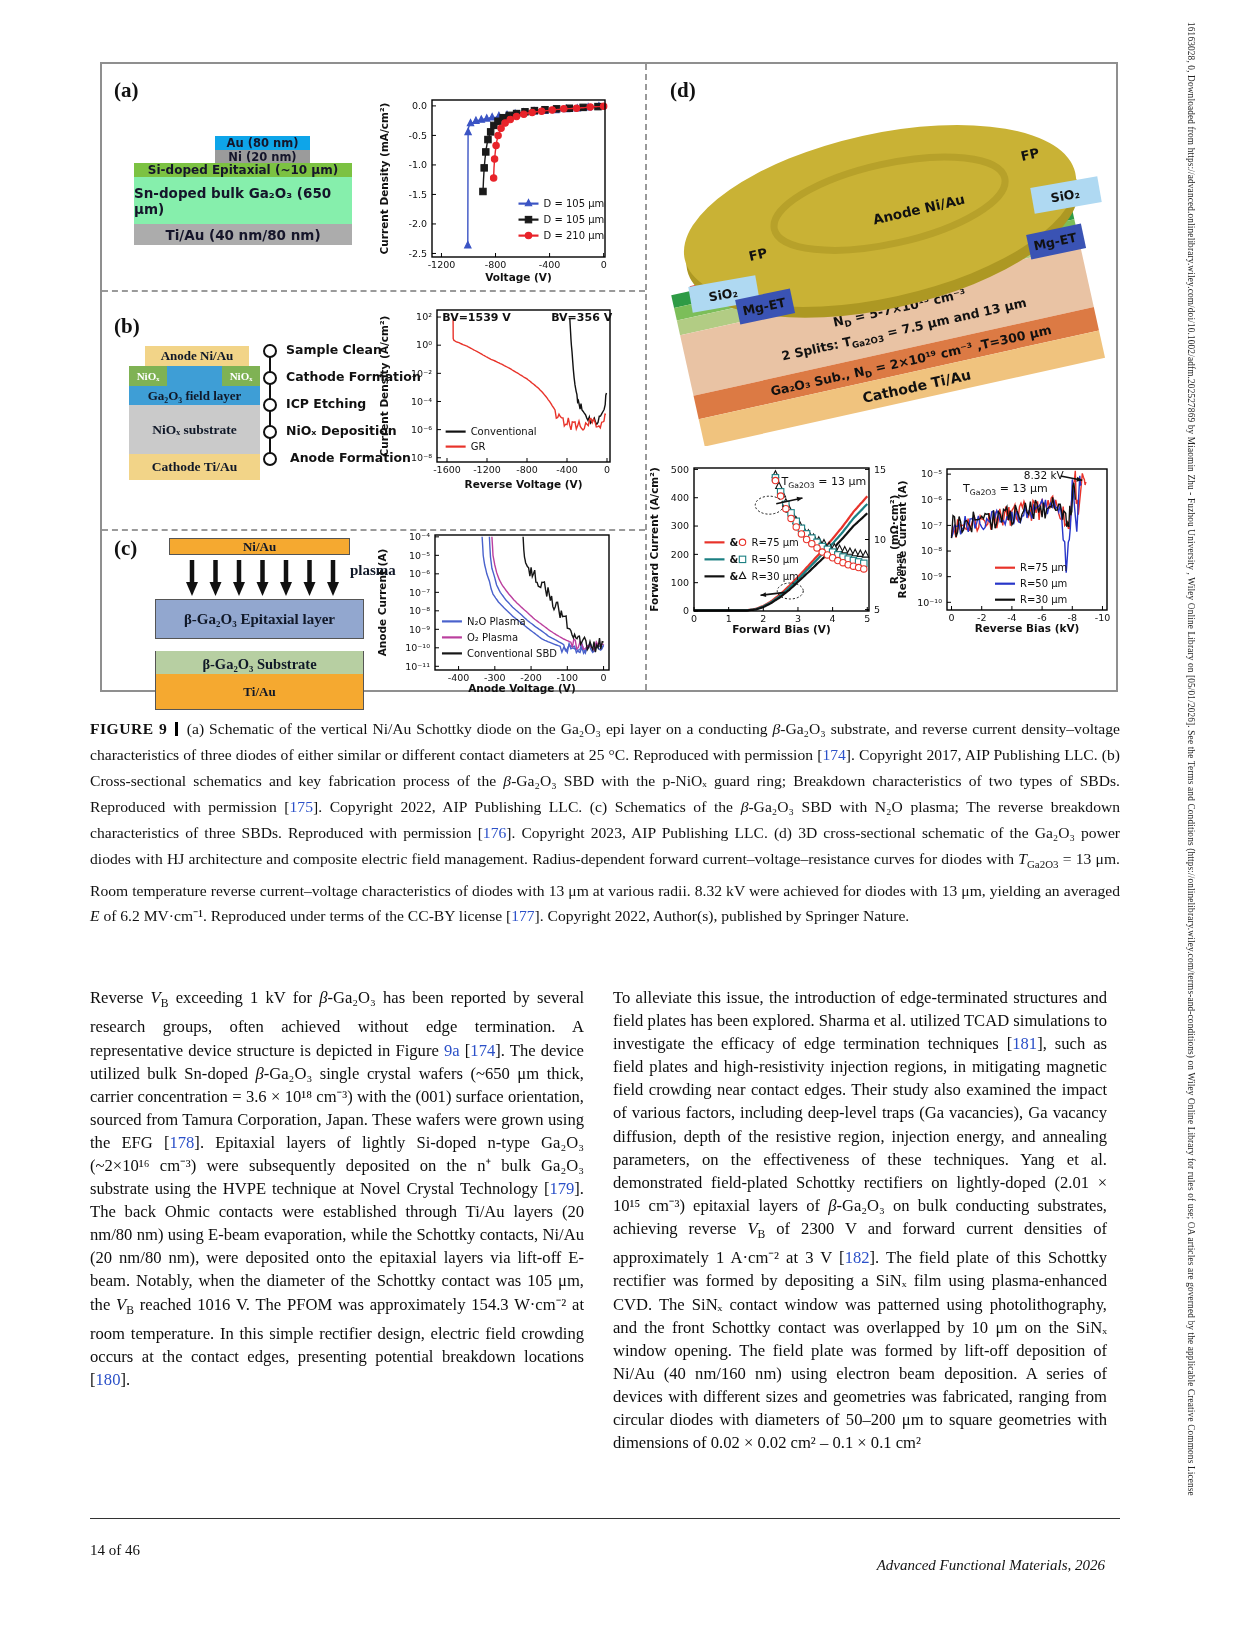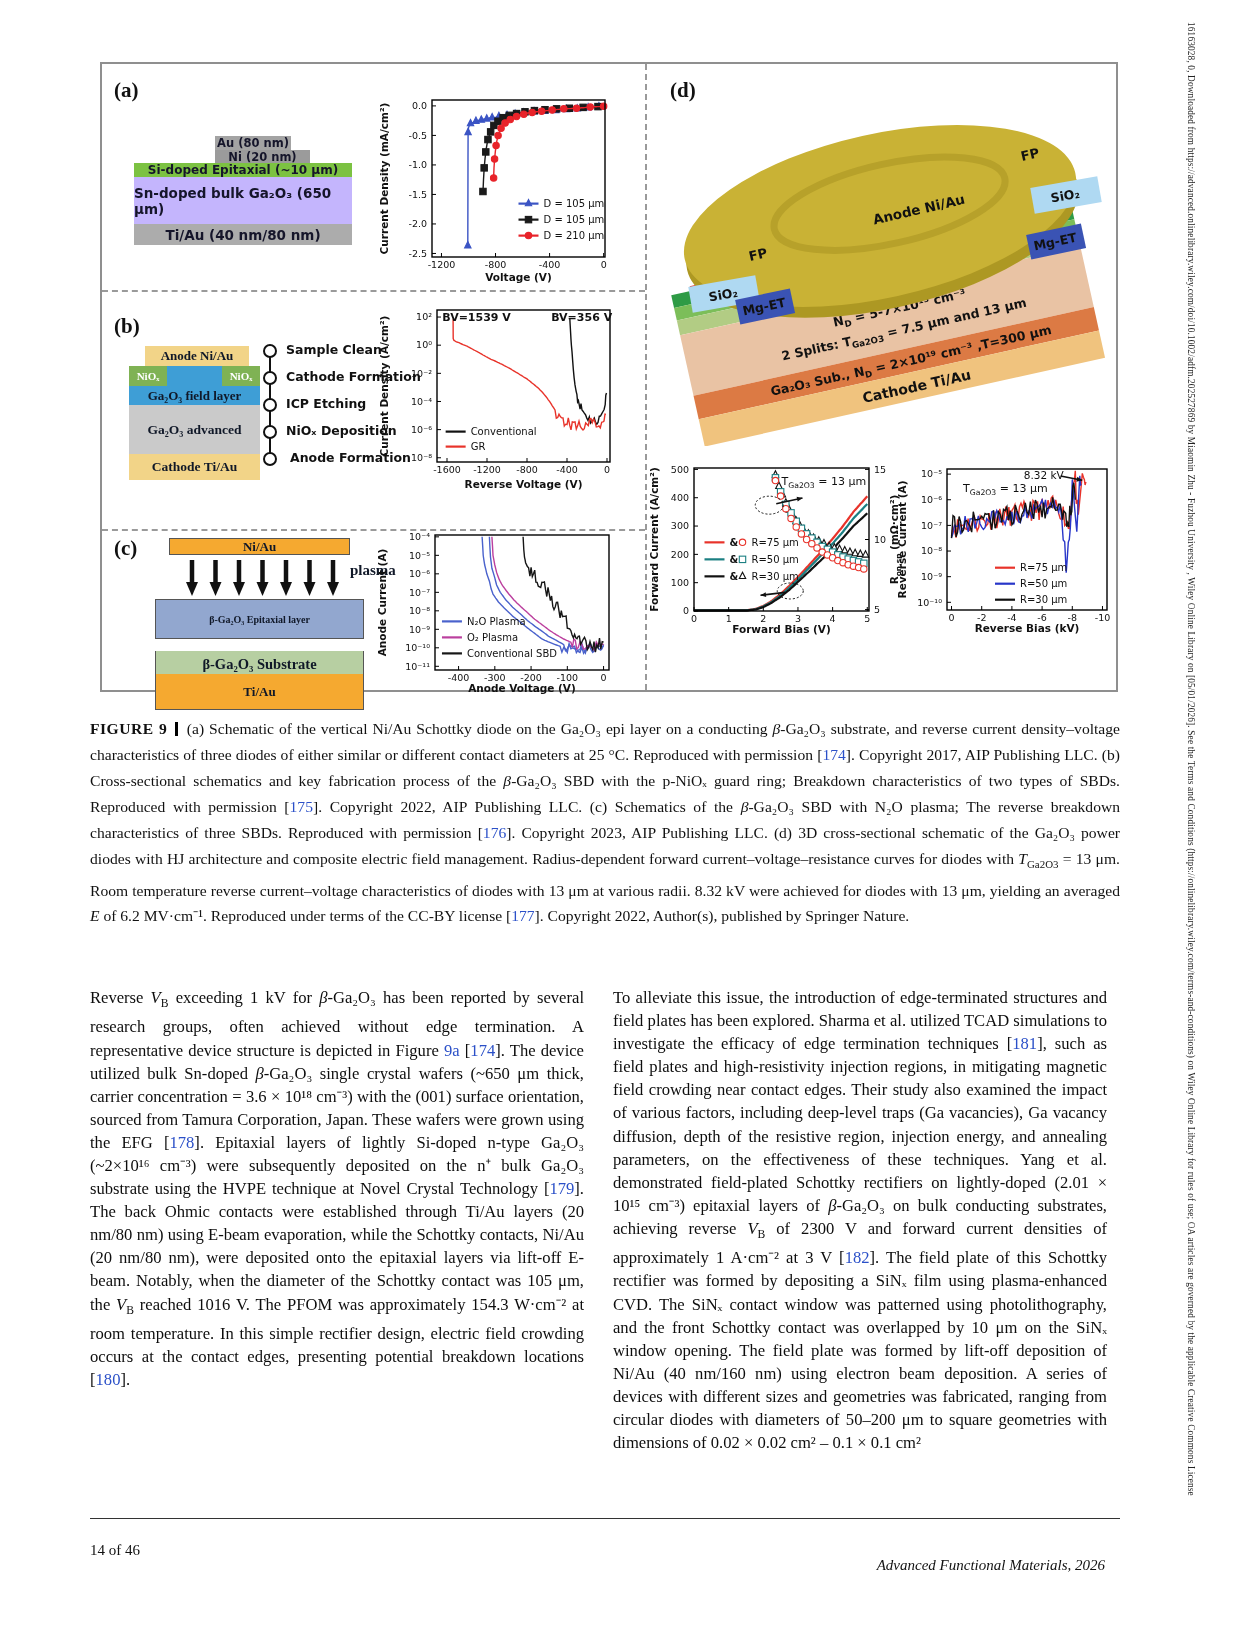--- a/index.html
+++ b/index.html
@@ -43,24 +43,24 @@
 <div class="page">
 
   <div class="sideways">16163028, 0, Downloaded from https://advanced.onlinelibrary.wiley.com/doi/10.1002/adfm.202527869 by Miaomin Zhu - Fuzhou University , Wiley Online Library on [05/01/2026]. See the Terms and Conditions (https://onlinelibrary.wiley.com/terms-and-conditions) on Wiley Online Library for rules of use; OA articles are governed by the applicable Creative Commons License</div>
 
   <div class="figbox">
     <div class="hdash" style="top:226px;"></div>
     <div class="hdash" style="top:465px;"></div>
     <div class="vdash"></div>
 
     <div class="plabel" style="left:12px;top:14px;">(a)</div>
-    <div class="layer" style="left: 113px; top: 72px; width: 76px; height: 14px; font-size: 11.5px; background: #a3a3a3;">Au (80 nm)</div>
+    <div class="layer" style="left: 113px; top: 72px; width: 95px; height: 14px; font-size: 11.5px; background: #0ea5e9;">Au (80 nm)</div>
     <div class="layer" style="left: 113px; top: 86px; width: 95px; height: 13px; font-size: 11.5px; background: rgb(155, 155, 155);">Ni (20 nm)</div>
     <div class="layer" style="left: 32px; top: 99px; width: 218px; height: 14px; font-size: 12px; background: rgb(124, 194, 66);">Si-doped Epitaxial (~10 μm)</div>
-    <div class="layer" style="left: 32px; top: 113px; width: 218px; height: 47px; font-size: 13.5px; background: #c4b5fd;">Sn-doped bulk Ga₂O₃ (650 μm)</div>
+    <div class="layer" style="left: 32px; top: 113px; width: 218px; height: 47px; font-size: 13.5px; background: #86efac;">Sn-doped bulk Ga₂O₃ (650 μm)</div>
     <div class="layer" style="left: 32px; top: 160px; width: 218px; height: 21px; font-size: 13.5px; background: rgb(172, 172, 172);">Ti/Au (40 nm/80 nm)</div>
     <div class="plotmount" id="pa" style="left:275px;top:26px;"><svg width="240" height="195">
           <polyline points="90.8,156.5 91.0,69.1 91.1,42.7 91.5,37.8 92.5,34.9 93.5,33.7 94.9,33.0 96.2,32.5 97.6,31.9 98.9,31.6 100.3,31.4 101.6,30.4 103.0,30.9 104.3,30.2 105.7,29.6 107.0,29.0 108.4,29.3 109.7,29.5 111.1,29.0 112.4,28.0 113.8,27.9 115.1,27.6 116.5,27.4 117.8,27.5 119.2,27.2 120.6,26.3 121.9,27.2 123.3,26.8 124.6,26.0 126.0,25.6 127.3,26.4 128.7,25.7 130.0,24.8 131.4,25.1 132.7,25.5 134.1,24.6 135.4,23.9 136.8,24.6 138.1,23.6 139.5,24.7 140.8,23.5 142.2,23.1 143.5,22.7 144.9,23.5 146.2,23.5 147.6,22.4 148.9,22.1 150.3,22.2 151.6,21.7 153.0,21.8 154.3,22.2 155.7,22.3 157.0,21.6 158.4,22.4 159.7,21.0 161.1,21.1 162.4,21.7 163.8,20.9 165.2,22.1 166.5,21.1 167.9,20.6 169.2,21.1 170.6,20.8 171.9,21.0 173.3,20.4 174.6,20.9 176.0,20.2 177.3,20.0 178.7,20.7 180.0,20.0 181.4,20.3 182.7,20.6 184.1,20.7 185.4,20.5 186.8,19.3 188.1,20.1 189.5,19.7 190.8,19.3 192.2,19.5 193.5,19.3 194.9,19.7 196.2,19.2 197.6,19.5 198.9,18.8 200.3,18.8 201.6,18.1 203.0,19.1 204.3,17.7 205.7,17.6 207.1,17.7 208.4,17.9 209.8,18.0 211.1,17.2 212.5,17.3 213.8,17.4 215.2,17.5 216.5,17.0 217.9,17.4 219.2,16.3 220.6,16.8 221.9,16.2 223.5,17.2 225.1,17.1 226.6,16.5" fill="none" stroke="#3B54C4" stroke-width="1.4"></polyline>
           <polygon points="90.81640625,151.5857142857143 87.61640625,157.98571428571427 94.01640625,157.98571428571427" fill="#3B54C4" stroke="#3B54C4" stroke-width="1.1"></polygon>
           <polygon points="91.08671874999999,38.2624060150376 87.88671874999999,44.662406015037604 94.28671874999999,44.662406015037604" fill="#3B54C4" stroke="#3B54C4" stroke-width="1.1"></polygon>
           <polygon points="93.51953125,29.409022556390983 90.31953125,35.809022556390985 96.71953125,35.809022556390985" fill="#3B54C4" stroke="#3B54C4" stroke-width="1.1"></polygon>
           <polygon points="98.92578125,27.048120300751908 95.72578125,33.44812030075191 102.12578125,33.44812030075191" fill="#3B54C4" stroke="#3B54C4" stroke-width="1.1"></polygon>
           <polygon points="104.33203125,25.867669172932313 101.13203125,32.267669172932315 107.53203125,32.267669172932315" fill="#3B54C4" stroke="#3B54C4" stroke-width="1.1"></polygon>
           <polygon points="109.73828125,24.687218045112804 106.53828125,31.087218045112806 112.93828125,31.087218045112806" fill="#3B54C4" stroke="#3B54C4" stroke-width="1.1"></polygon>
           <polygon points="115.14453125,23.506766917293238 111.94453125,29.906766917293236 118.34453125,29.906766917293236" fill="#3B54C4" stroke="#3B54C4" stroke-width="1.1"></polygon>
@@ -143,21 +143,21 @@
           <circle cx="151.5" cy="145.62" r="3.2" fill="#E8232A" stroke="#E8232A" stroke-width="1.1"></circle>
           <text font-size="10" x="166.5" y="149.12"><tspan>D = 210 μm</tspan></text>
         </svg></div>
 
     <div class="plabel" style="left:12px;top:250px;">(b)</div>
     <div class="slayer" style="left: 43px; top: 282px; width: 104px; height: 20px; font-size: 13px; background: rgb(242, 212, 136);">Anode Ni/Au</div>
     <div class="slayer" style="left: 27px; top: 302px; width: 131px; height: 20px; background: rgb(62, 158, 214);"></div>
     <div class="slayer" style="left: 27px; top: 302px; width: 38px; height: 20px; font-size: 11px; color: rgb(255, 255, 255); background: rgb(127, 178, 84);">NiOₓ</div>
     <div class="slayer" style="left: 120px; top: 302px; width: 38px; height: 20px; font-size: 11px; color: rgb(255, 255, 255); background: rgb(127, 178, 84);">NiOₓ</div>
     <div class="slayer" style="left: 27px; top: 322px; width: 131px; height: 19px; font-size: 13px; background: rgb(62, 158, 214);">Ga₂O₃ field layer</div>
-    <div class="slayer" style="left: 27px; top: 341px; width: 131px; height: 49px; font-size: 13.5px; background: rgb(202, 202, 202);">Ga₂O₃ advanced</div>
+    <div class="slayer" style="left: 27px; top: 341px; width: 131px; height: 49px; font-size: 13.5px; background: rgb(202, 202, 202);">NiOₓ substrate</div>
     <div class="slayer" style="left: 27px; top: 390px; width: 131px; height: 26px; font-size: 13.5px; background: rgb(242, 212, 136);">Cathode Ti/Au</div>
     <div class="step-line" style="left:167px;top:285px;height:108px;"></div>
     <div class="step-dot" style="left:161px;top:280px;"></div>
     <div class="step-dot" style="left:161px;top:307px;"></div>
     <div class="step-dot" style="left:161px;top:334px;"></div>
     <div class="step-dot" style="left:161px;top:361px;"></div>
     <div class="step-dot" style="left:161px;top:388px;"></div>
     <div class="step-lbl" style="left:184px;top:278px;">Sample Clean</div>
     <div class="step-lbl" style="left:184px;top:305px;">Cathode Formation</div>
     <div class="step-lbl" style="left:184px;top:332px;">ICP Etching</div>
@@ -211,21 +211,21 @@
           <line x1="80.5" y1="2" x2="80.5" y2="26" stroke="#111" stroke-width="4.5"></line>
           <polygon points="74.5,24 86.5,24 80.5,38" fill="#111"></polygon>
           <line x1="104" y1="2" x2="104" y2="26" stroke="#111" stroke-width="4.5"></line>
           <polygon points="98,24 110,24 104,38" fill="#111"></polygon>
           <line x1="127.5" y1="2" x2="127.5" y2="26" stroke="#111" stroke-width="4.5"></line>
           <polygon points="121.5,24 133.5,24 127.5,38" fill="#111"></polygon>
           <line x1="151" y1="2" x2="151" y2="26" stroke="#111" stroke-width="4.5"></line>
           <polygon points="145,24 157,24 151,38" fill="#111"></polygon>
         </svg></div>
     <div class="slayer" style="left:248px;top:498px;font-size:15px;">plasma</div>
-    <div class="slayer" style="left: 53px; top: 535px; width: 209px; height: 40px; font-size: 10px; border: 1px solid rgb(85, 85, 85); background: rgb(146, 167, 207);">β-Ga₂O₃ Epitaxial layer</div>
+    <div class="slayer" style="left: 53px; top: 535px; width: 209px; height: 40px; font-size: 15px; border: 1px solid rgb(85, 85, 85); background: rgb(146, 167, 207);">β-Ga₂O₃ Epitaxial layer</div>
     <div class="slayer" style="left: 53px; top: 587px; width: 209px; height: 27px; font-size: 14.5px; border-right: 1px solid rgb(85, 85, 85); border-bottom: 1px solid rgb(85, 85, 85); border-left: 1px solid rgb(85, 85, 85); border-image: initial; border-top: none; background: rgb(183, 207, 162);">β-Ga₂O₃ Substrate</div>
     <div class="slayer" style="left: 53px; top: 610px; width: 209px; height: 36px; font-size: 13px; border-right: 1px solid rgb(85, 85, 85); border-bottom: 1px solid rgb(85, 85, 85); border-left: 1px solid rgb(85, 85, 85); border-image: initial; border-top: none; background: rgb(245, 169, 48);">Ti/Au</div>
     <div class="plotmount" id="pc" style="left:273px;top:463px;"><svg width="246" height="169">
           <polyline points="107.1,9.8 107.7,19.1 108.2,28.3 108.9,33.2 109.7,38.0 110.8,42.4 111.8,46.8 113.1,50.5 114.4,54.2 115.3,58.1 116.2,62.1 117.1,64.6 118.0,67.1 119.4,69.1 120.7,71.1 122.1,73.0 123.4,75.0 124.9,76.5 126.3,77.9 127.8,79.4 129.2,80.9 130.7,82.4 132.1,83.8 133.6,85.2 135.0,86.6 136.5,88.0 137.9,89.4 139.4,90.5 140.8,91.6 142.3,92.7 143.7,93.8 145.2,95.0 146.6,96.1 148.1,97.3 149.5,98.5 151.0,99.7 152.4,100.9 153.9,102.0 155.3,103.1 156.8,104.2 158.2,105.3 159.7,106.4 161.1,107.5 162.6,108.6 164.0,109.8 165.5,110.9 166.9,112.0 168.4,112.6 169.8,113.3 171.3,113.9 172.7,114.6 174.2,115.2 176.0,115.9 177.8,116.6 179.6,117.3 181.4,118.0 183.3,118.7 185.1,119.3 186.9,125.1 188.7,120.4 190.5,122.2 192.3,125.4 194.1,116.6 195.9,121.8 197.8,120.9 199.6,121.8 201.4,122.0 203.2,124.4 205.0,125.4 206.8,120.2 208.6,126.3 210.4,123.3 212.3,120.7 214.1,117.8 215.9,122.4 217.7,125.4 219.5,123.7 221.3,117.7 223.1,119.1 224.9,119.2 226.8,119.8 228.6,119.3" fill="none" stroke="#4a62cc" stroke-width="1.4"></polyline>
           <polyline points="114.4,9.8 114.9,20.0 115.5,30.1 116.2,35.7 116.9,41.3 118.4,46.1 119.8,50.9 120.7,54.5 121.6,58.0 122.8,60.4 124.0,62.9 125.3,65.3 126.6,67.2 128.0,69.0 129.3,70.8 130.7,72.7 132.1,74.3 133.6,75.8 135.0,77.4 136.5,79.0 137.9,80.6 139.4,81.8 140.8,83.0 142.3,84.2 143.7,85.5 145.2,86.7 146.6,88.0 148.1,89.4 149.5,90.8 151.0,92.1 152.4,93.5 153.9,94.6 155.3,95.7 156.8,96.8 158.2,97.9 159.7,99.1 161.1,100.1 162.6,101.1 164.0,102.1 165.5,103.1 166.9,104.1 168.4,105.2 169.8,106.3 171.3,107.4 172.7,108.6 174.2,109.7 175.6,110.4 177.1,111.2 178.5,111.9 180.0,112.7 181.4,113.4 182.9,114.3 184.3,115.1 185.8,115.9 187.2,116.7 188.7,117.6 190.5,123.6 192.3,121.9 194.1,118.0 195.9,119.3 197.8,119.8 199.6,119.2 201.4,125.6 203.2,123.1 205.0,122.7 206.8,116.4 208.6,122.4 210.4,126.1 212.3,118.7 214.1,118.5 215.9,117.8 217.7,123.8 219.5,120.5 221.3,116.4 222.8,120.6 224.2,122.2 225.7,123.1 227.1,121.7 228.6,117.6" fill="none" stroke="#4a62cc" stroke-width="1.4"></polyline>
           <polyline points="116.9,9.8 117.5,19.1 118.0,28.3 118.9,33.2 119.8,38.0 120.7,41.7 121.6,45.4 122.9,48.9 124.2,52.4 125.6,55.2 127.1,58.0 128.4,59.8 129.8,61.6 131.1,63.5 132.5,65.3 134.0,67.2 135.6,69.0 137.1,70.8 138.7,72.7 140.3,74.3 141.9,75.9 143.6,77.5 145.2,79.1 146.6,80.4 148.1,81.7 149.5,83.0 151.0,84.3 152.4,85.6 153.9,86.9 155.3,88.3 156.8,89.6 158.2,90.9 159.7,92.3 161.1,93.3 162.6,94.4 164.0,95.5 165.5,96.5 166.9,97.6 168.4,98.7 169.8,99.8 171.3,100.9 172.7,102.0 174.2,103.2 175.6,104.1 177.1,105.0 178.5,106.0 180.0,106.9 181.4,107.9 182.9,108.7 184.3,109.5 185.8,110.3 187.2,111.2 188.7,112.0 190.1,112.6 191.6,113.3 193.0,113.9 194.5,114.6 195.9,115.2 197.4,120.4 198.8,112.1 200.3,113.3 201.7,121.9 203.2,120.7 205.0,114.9 206.8,117.4 208.6,122.2 210.4,121.7 212.3,118.7 214.1,119.0 215.9,120.0 217.7,121.0 219.5,123.2 221.3,114.9 223.1,118.1 224.9,117.9 226.1,117.6 227.4,117.0 228.6,117.6" fill="none" stroke="#bb3f9e" stroke-width="1.4"></polyline>
           <polyline points="148.1,9.8 148.8,22.8 149.5,30.1 150.1,32.9 150.6,35.7 151.5,37.6 152.4,39.5 153.6,40.8 154.9,49.2 156.1,40.4 157.3,49.6 158.5,46.8 159.7,43.1 160.9,55.1 162.1,55.3 163.3,59.2 164.5,59.8 165.7,60.4 166.9,55.3 168.1,55.4 169.4,55.0 170.6,62.9 171.8,69.5 173.0,60.4 174.2,66.8 175.4,73.7 176.6,69.0 177.8,79.4 179.0,82.7 180.2,80.0 181.4,75.4 182.6,75.3 183.9,83.3 185.1,90.8 186.3,83.6 187.5,89.6 188.7,89.3 189.9,89.4 191.1,89.0 192.3,101.2 193.5,101.5 194.7,101.8 195.9,103.7 197.1,108.0 198.4,110.8 199.6,107.3 200.8,110.8 202.0,111.7 203.2,109.3 204.4,109.0 205.6,117.3 206.8,115.1 208.2,112.3 209.5,110.3 210.9,113.8 212.3,122.6 213.6,120.4 215.0,114.6 216.3,119.3 217.7,122.5 219.0,114.6 220.4,125.2 221.8,118.0 223.1,120.6 224.5,111.0 225.8,122.1 227.2,114.7 228.6,115.2" fill="none" stroke="#161616" stroke-width="1.4"></polyline>
           <rect x="60" y="8" width="174" height="135" fill="none" stroke="#000" stroke-width="1.4"></rect>
           <line x1="83.5625" y1="143" x2="83.5625" y2="139" stroke="#000" stroke-width="1"></line>
           <text text-anchor="middle" font-size="9.5" x="83.5625" y="154"><tspan>-400</tspan></text>

